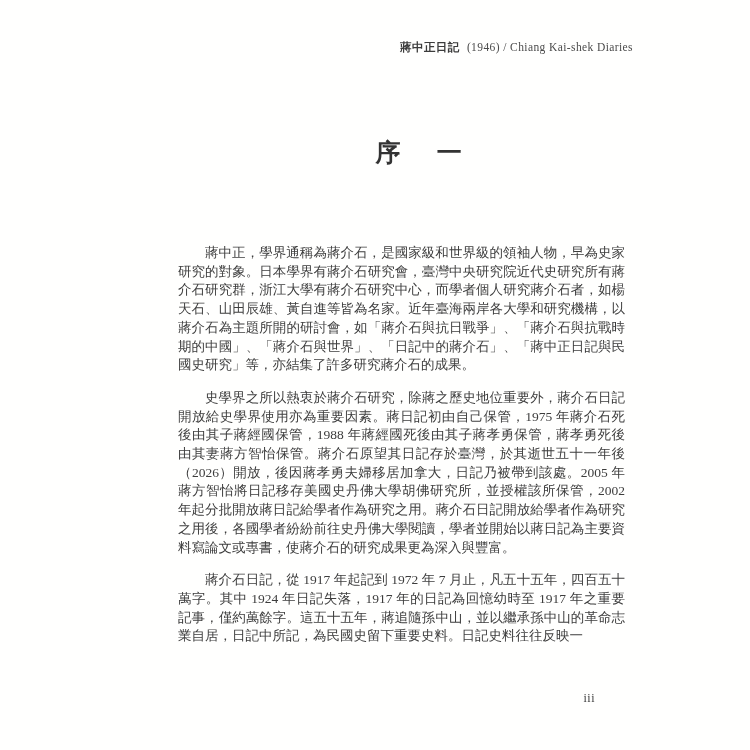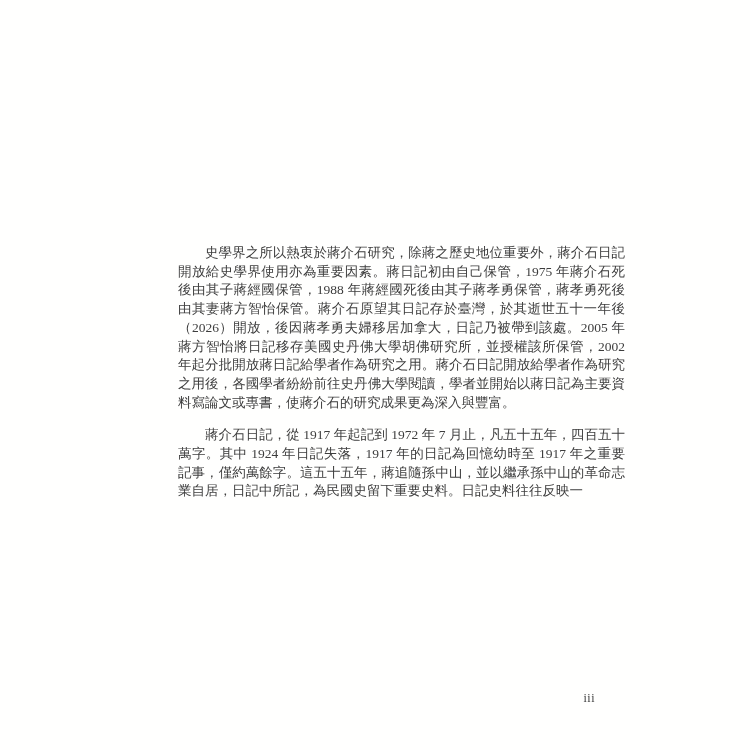--- a/index.html
+++ b/index.html
@@ -83,22 +83,28 @@
     font-weight: normal;
     letter-spacing: 0.5px;
     color: #3c3c3c;
   }
 </style>
 </head>
 <body>
 
 <div class="page">
 
+  <div class="running-header">
+    <span class="rh-cjk">蔣中正日記</span>
+    <span class="rh-latin">(1946) / Chiang Kai-shek Diaries</span>
+  </div>
 
+  <h1 class="section-title">序 一</h1>
 
   <div class="body-text">
+    <p>蔣中正，學界通稱為蔣介石，是國家級和世界級的領袖人物，早為史家研究的對象。日本學界有蔣介石研究會，臺灣中央研究院近代史研究所有蔣介石研究群，浙江大學有蔣介石研究中心，而學者個人研究蔣介石者，如楊天石、山田辰雄、黃自進等皆為名家。近年臺海兩岸各大學和研究機構，以蔣介石為主題所開的研討會，如「蔣介石與抗日戰爭」、「蔣介石與抗戰時期的中國」、「蔣介石與世界」、「日記中的蔣介石」、「蔣中正日記與民國史研究」等，亦結集了許多研究蔣介石的成果。</p>
     <p>史學界之所以熱衷於蔣介石研究，除蔣之歷史地位重要外，蔣介石日記開放給史學界使用亦為重要因素。蔣日記初由自己保管，1975 年蔣介石死後由其子蔣經國保管，1988 年蔣經國死後由其子蔣孝勇保管，蔣孝勇死後由其妻蔣方智怡保管。蔣介石原望其日記存於臺灣，於其逝世五十一年後（2026）開放，後因蔣孝勇夫婦移居加拿大，日記乃被帶到該處。2005 年蔣方智怡將日記移存美國史丹佛大學胡佛研究所，並授權該所保管，2002 年起分批開放蔣日記給學者作為研究之用。蔣介石日記開放給學者作為研究之用後，各國學者紛紛前往史丹佛大學閱讀，學者並開始以蔣日記為主要資料寫論文或專書，使蔣介石的研究成果更為深入與豐富。</p>
     <p>蔣介石日記，從 1917 年起記到 1972 年 7 月止，凡五十五年，四百五十萬字。其中 1924 年日記失落，1917 年的日記為回憶幼時至 1917 年之重要記事，僅約萬餘字。這五十五年，蔣追隨孫中山，並以繼承孫中山的革命志業自居，日記中所記，為民國史留下重要史料。日記史料往往反映一</p>
   </div>
 
   <div class="page-number">iii</div>
 
 </div>
 
 </body></html>

